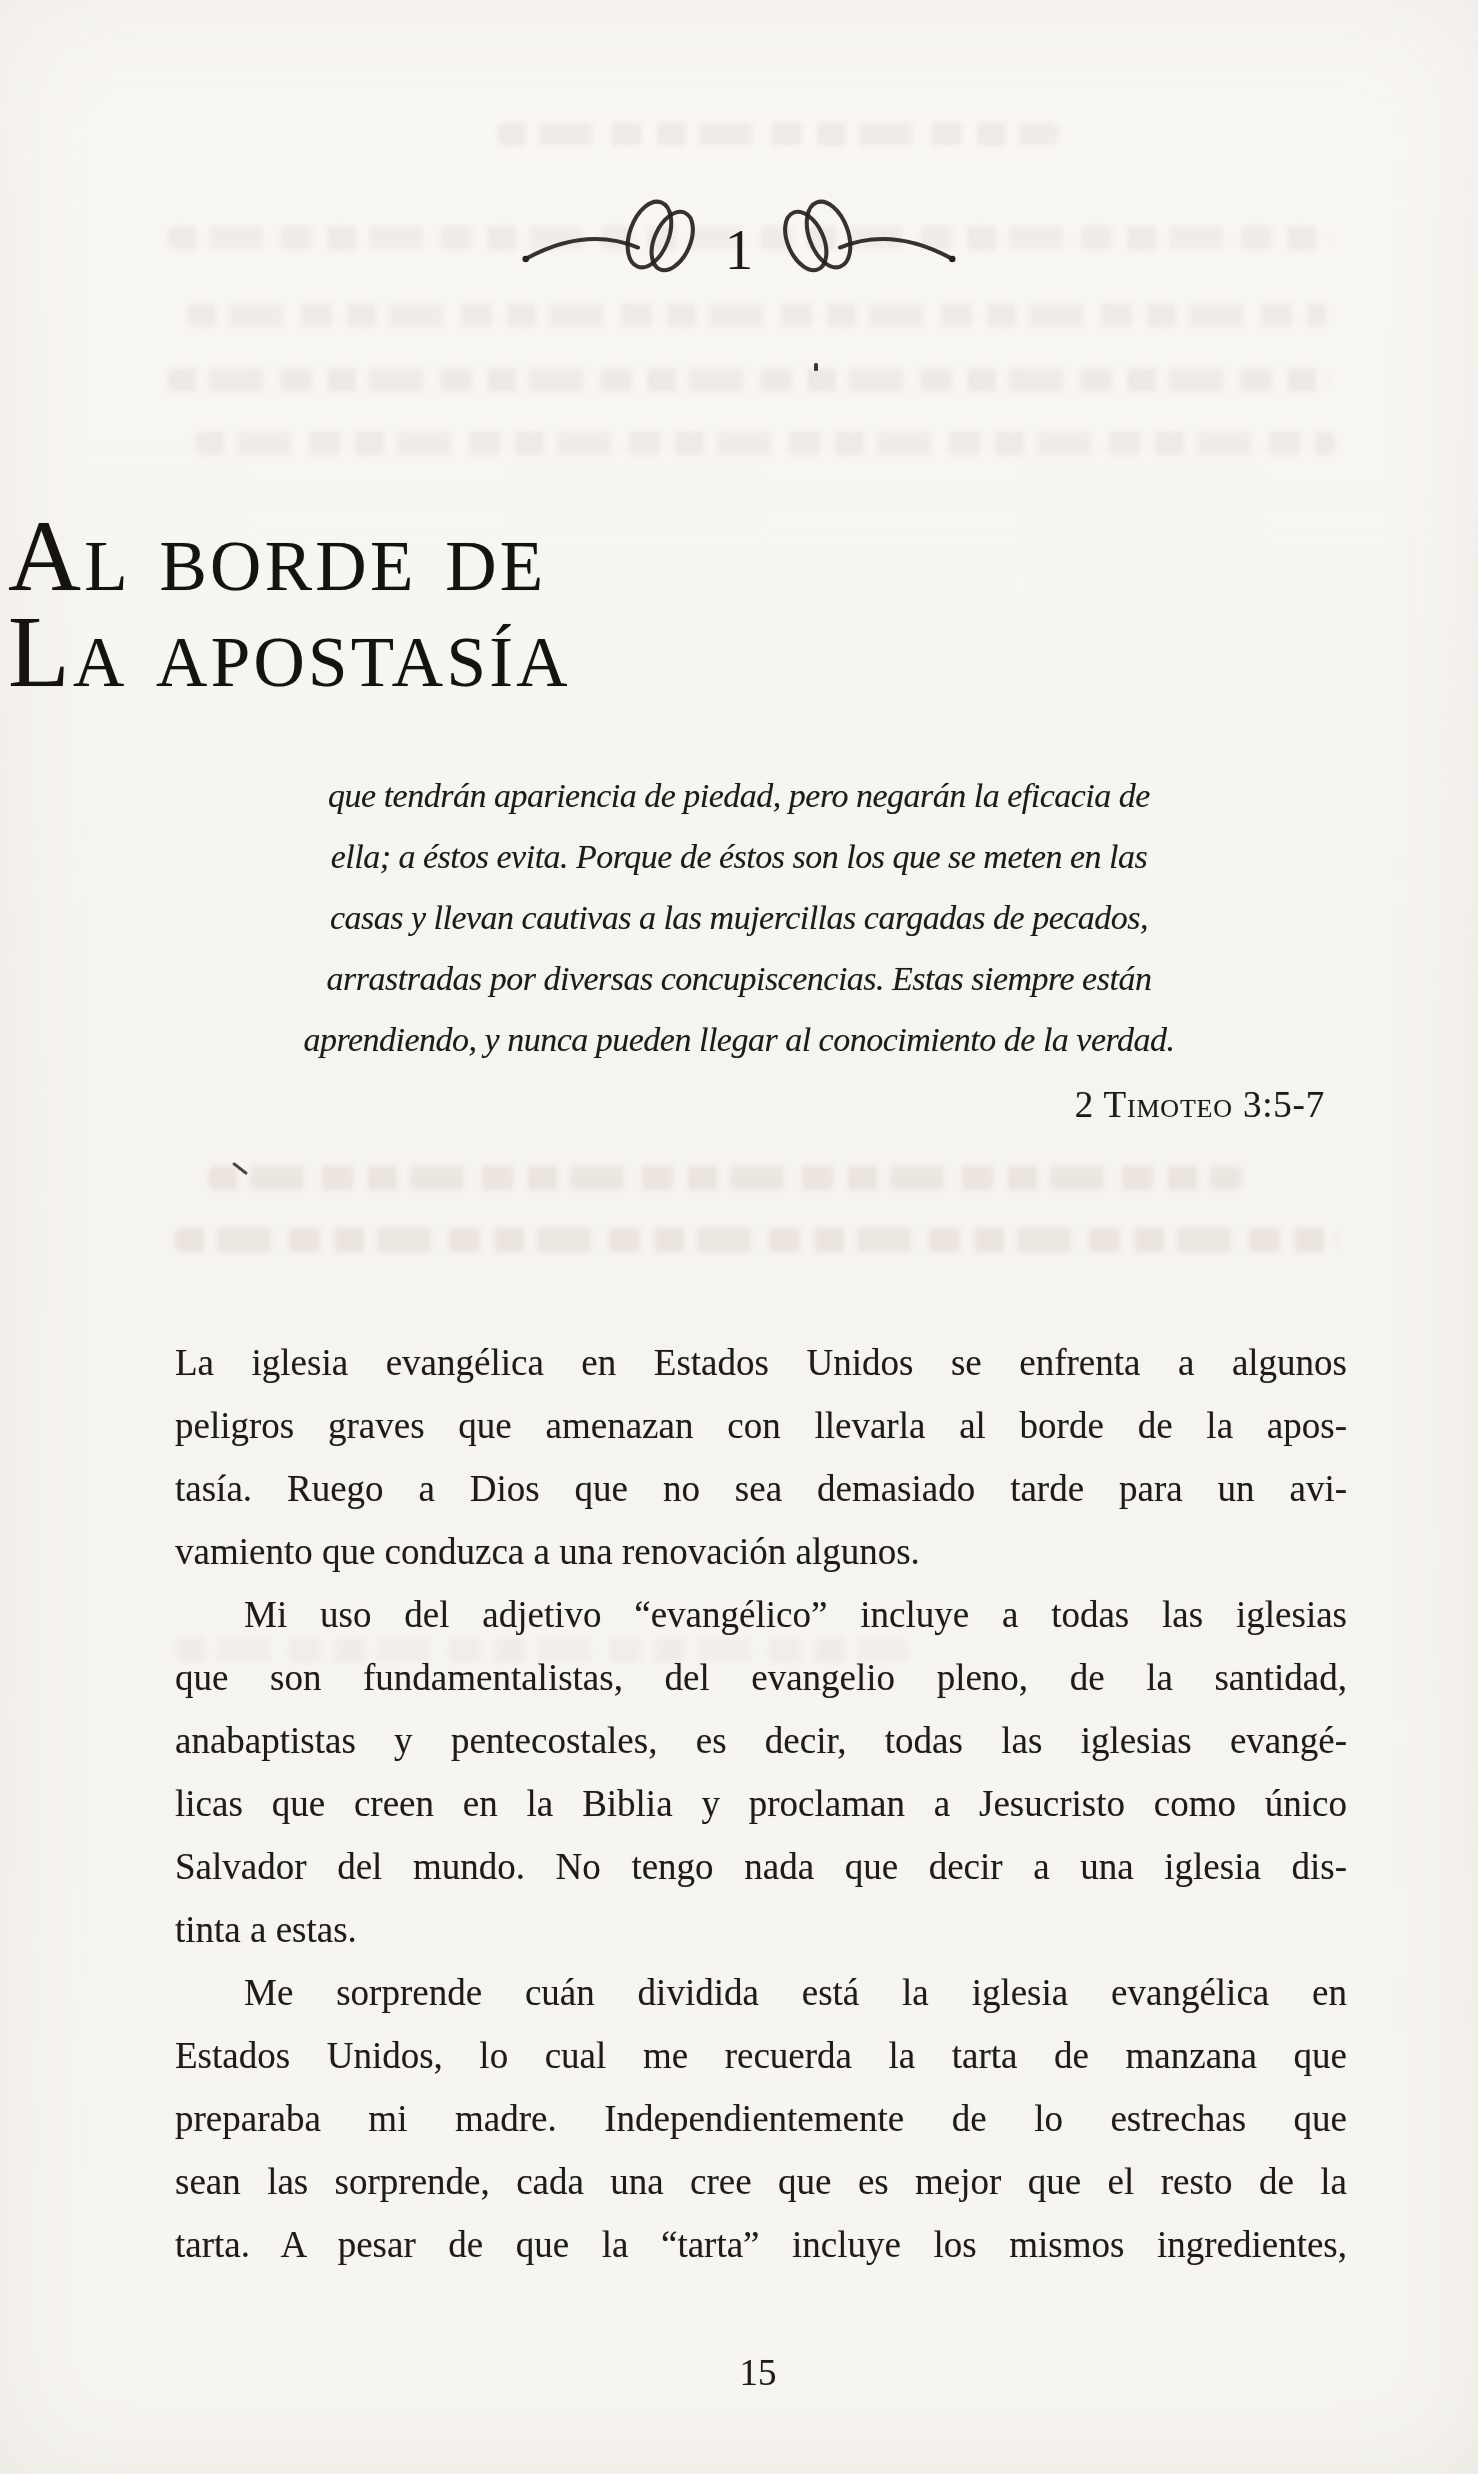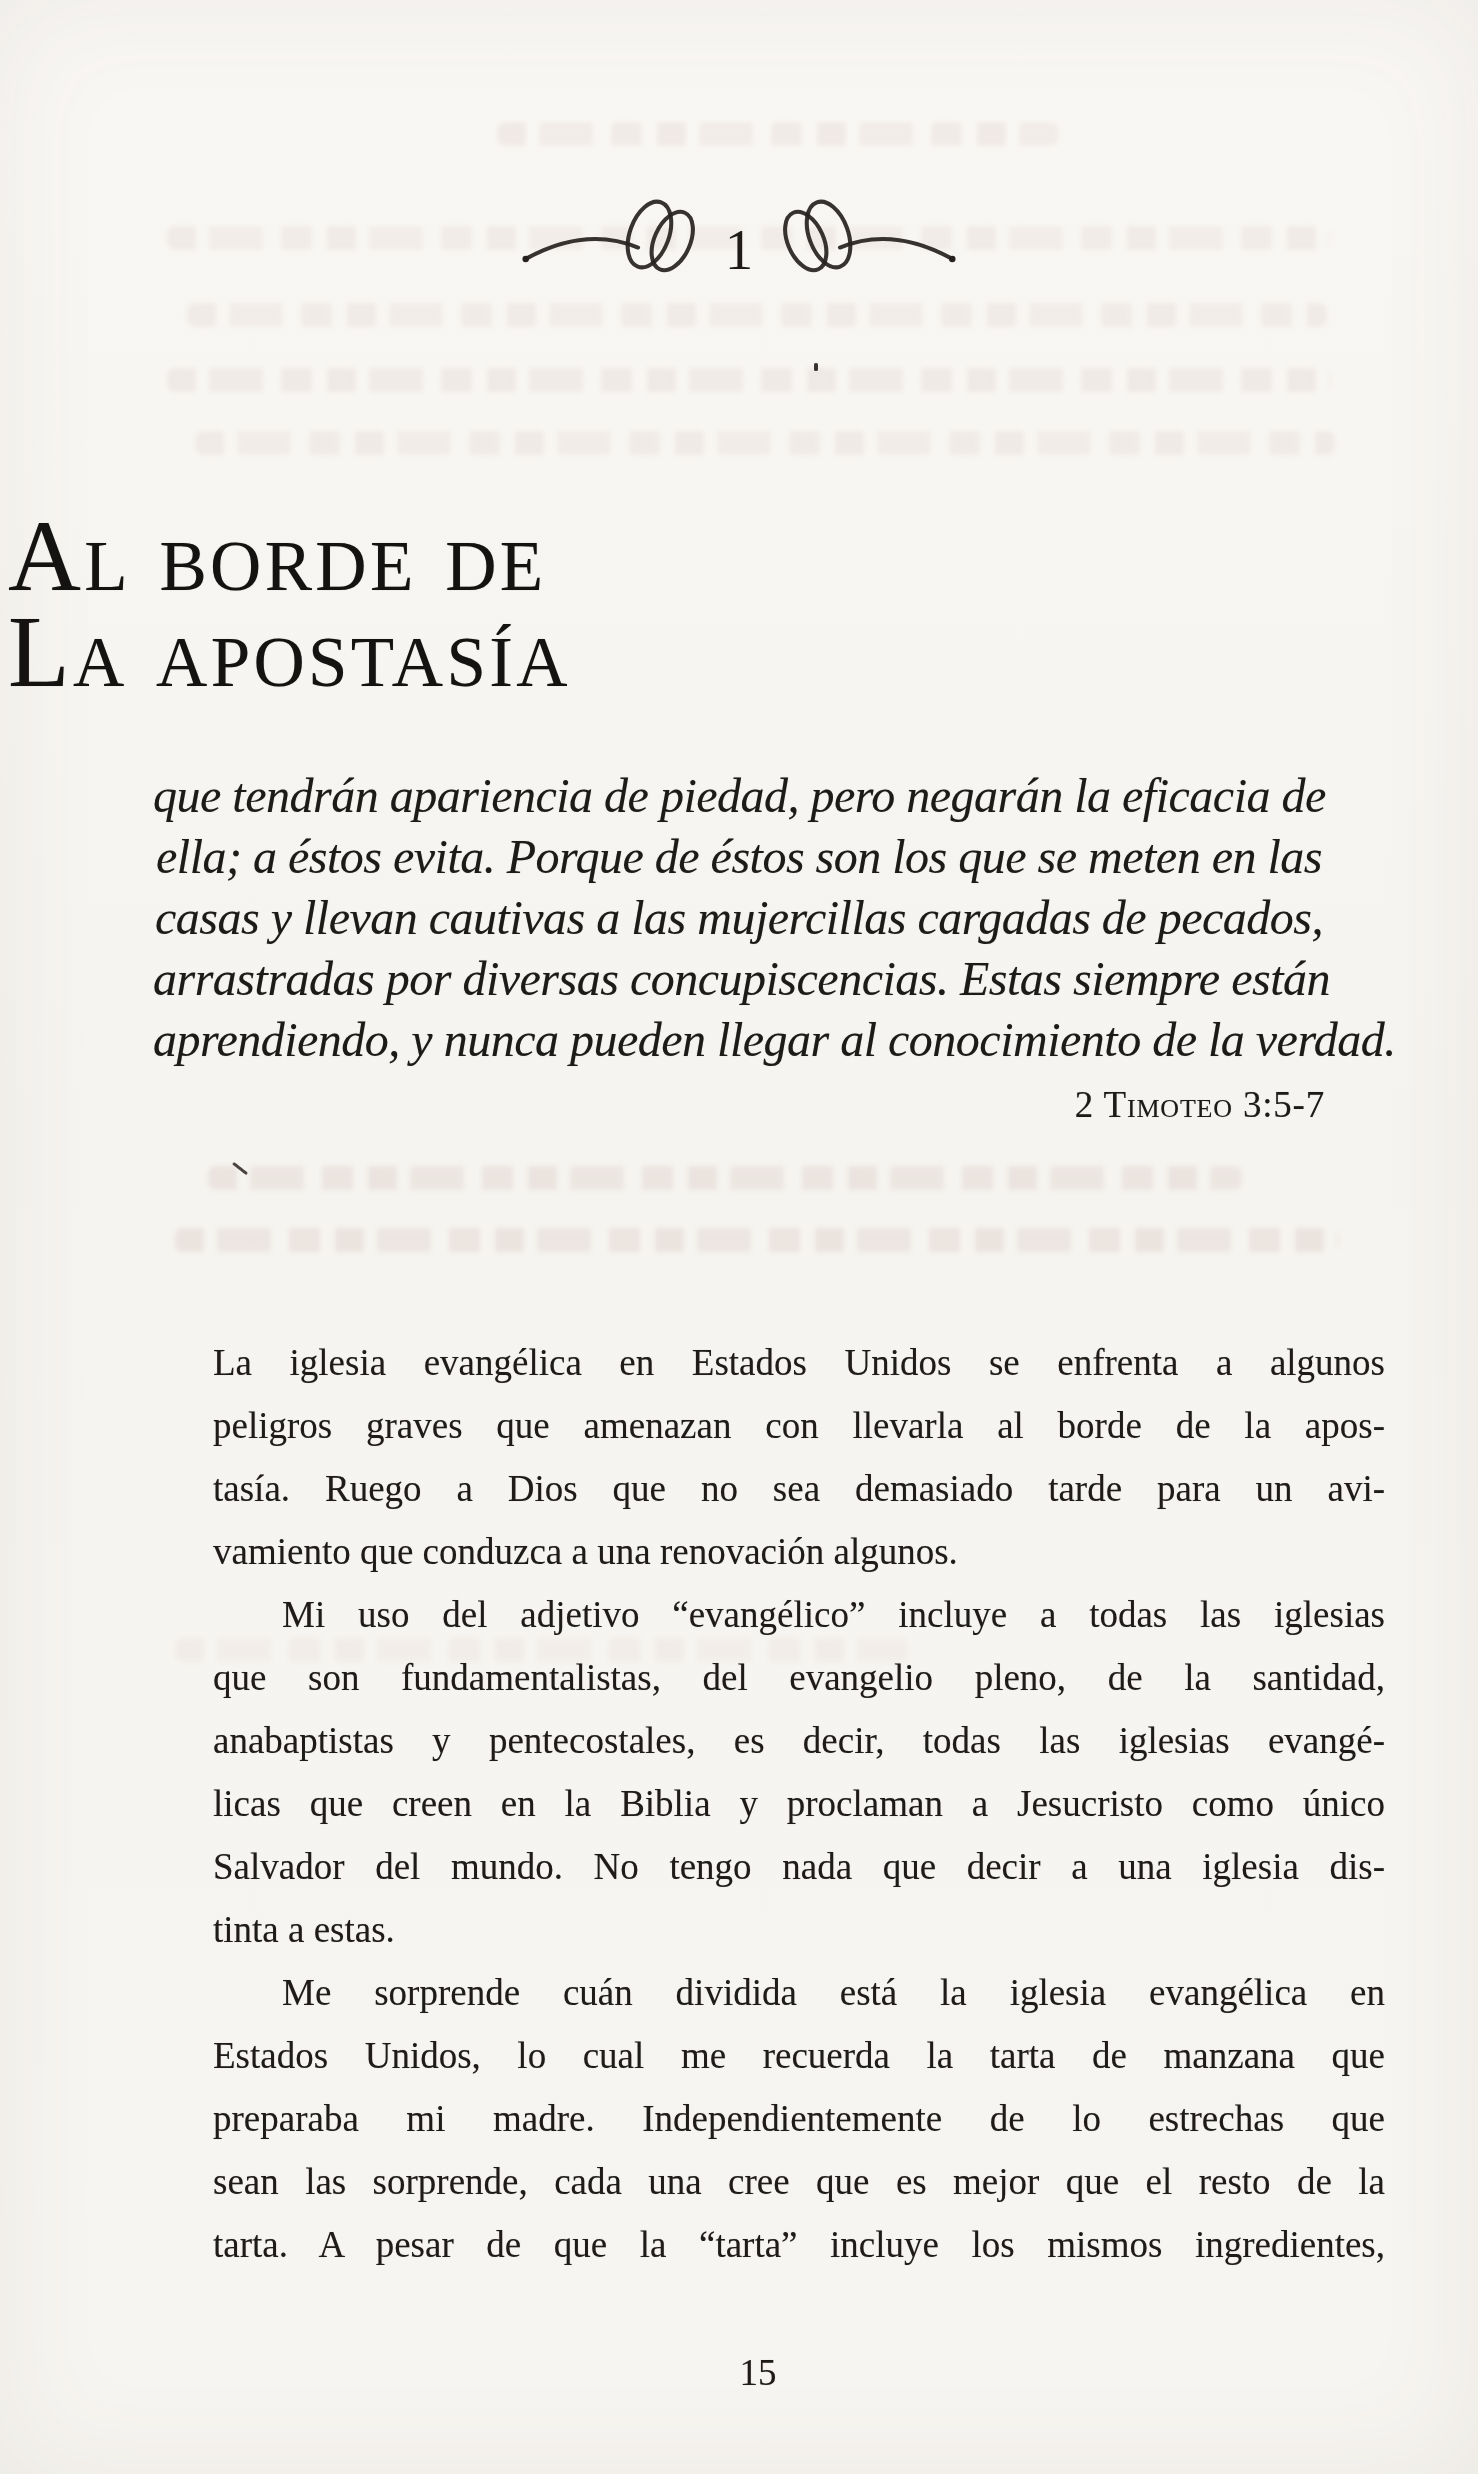--- a/index.html
+++ b/index.html
@@ -57,38 +57,37 @@
     font-variant:small-caps;font-weight:400;
     font-size:101px;line-height:96px;letter-spacing:3.3px;
     color:#151312;
     text-shadow:0 0 0.8px rgba(21,19,18,.4);
   }
   .tline{display:block;}
   
   .epigraph{
     position:absolute;top:765px;left:153px;width:1172px;
     text-align:center;font-style:italic;
-    font-size:48px;line-height:61px;letter-spacing:-0.5px;
+    font-size:34px;line-height:61px;letter-spacing:-0.5px;
     color:#1d1b1a;
     text-shadow:0 0 0.8px rgba(29,27,26,.35);
   }
   .eline{white-space:nowrap;}
   .attribution{
     position:absolute;top:1083px;left:153px;width:1172px;
     text-align:right;
     font-variant:small-caps;font-style:normal;
     font-size:37px;letter-spacing:0.8px;color:#1d1b1a;
     text-shadow:0 0 0.8px rgba(29,27,26,.35);
   }
   
   .body-block{
     position:absolute;top:1331px;left:175px;width:1172px;
     font-size:37px;line-height:63px;color:#1e1b19;
     text-shadow:0 0 0.8px rgba(30,27,25,.32);
-    margin-left:38px;
   }
   .bline{
     text-align:justify;text-align-last:justify;
     white-space:normal;
   }
   .bline.plast{text-align:left;text-align-last:left;}
   .bline.indent{text-indent:69px;}
   
   .pageno{
     position:absolute;top:2351px;left:0;width:100%;

